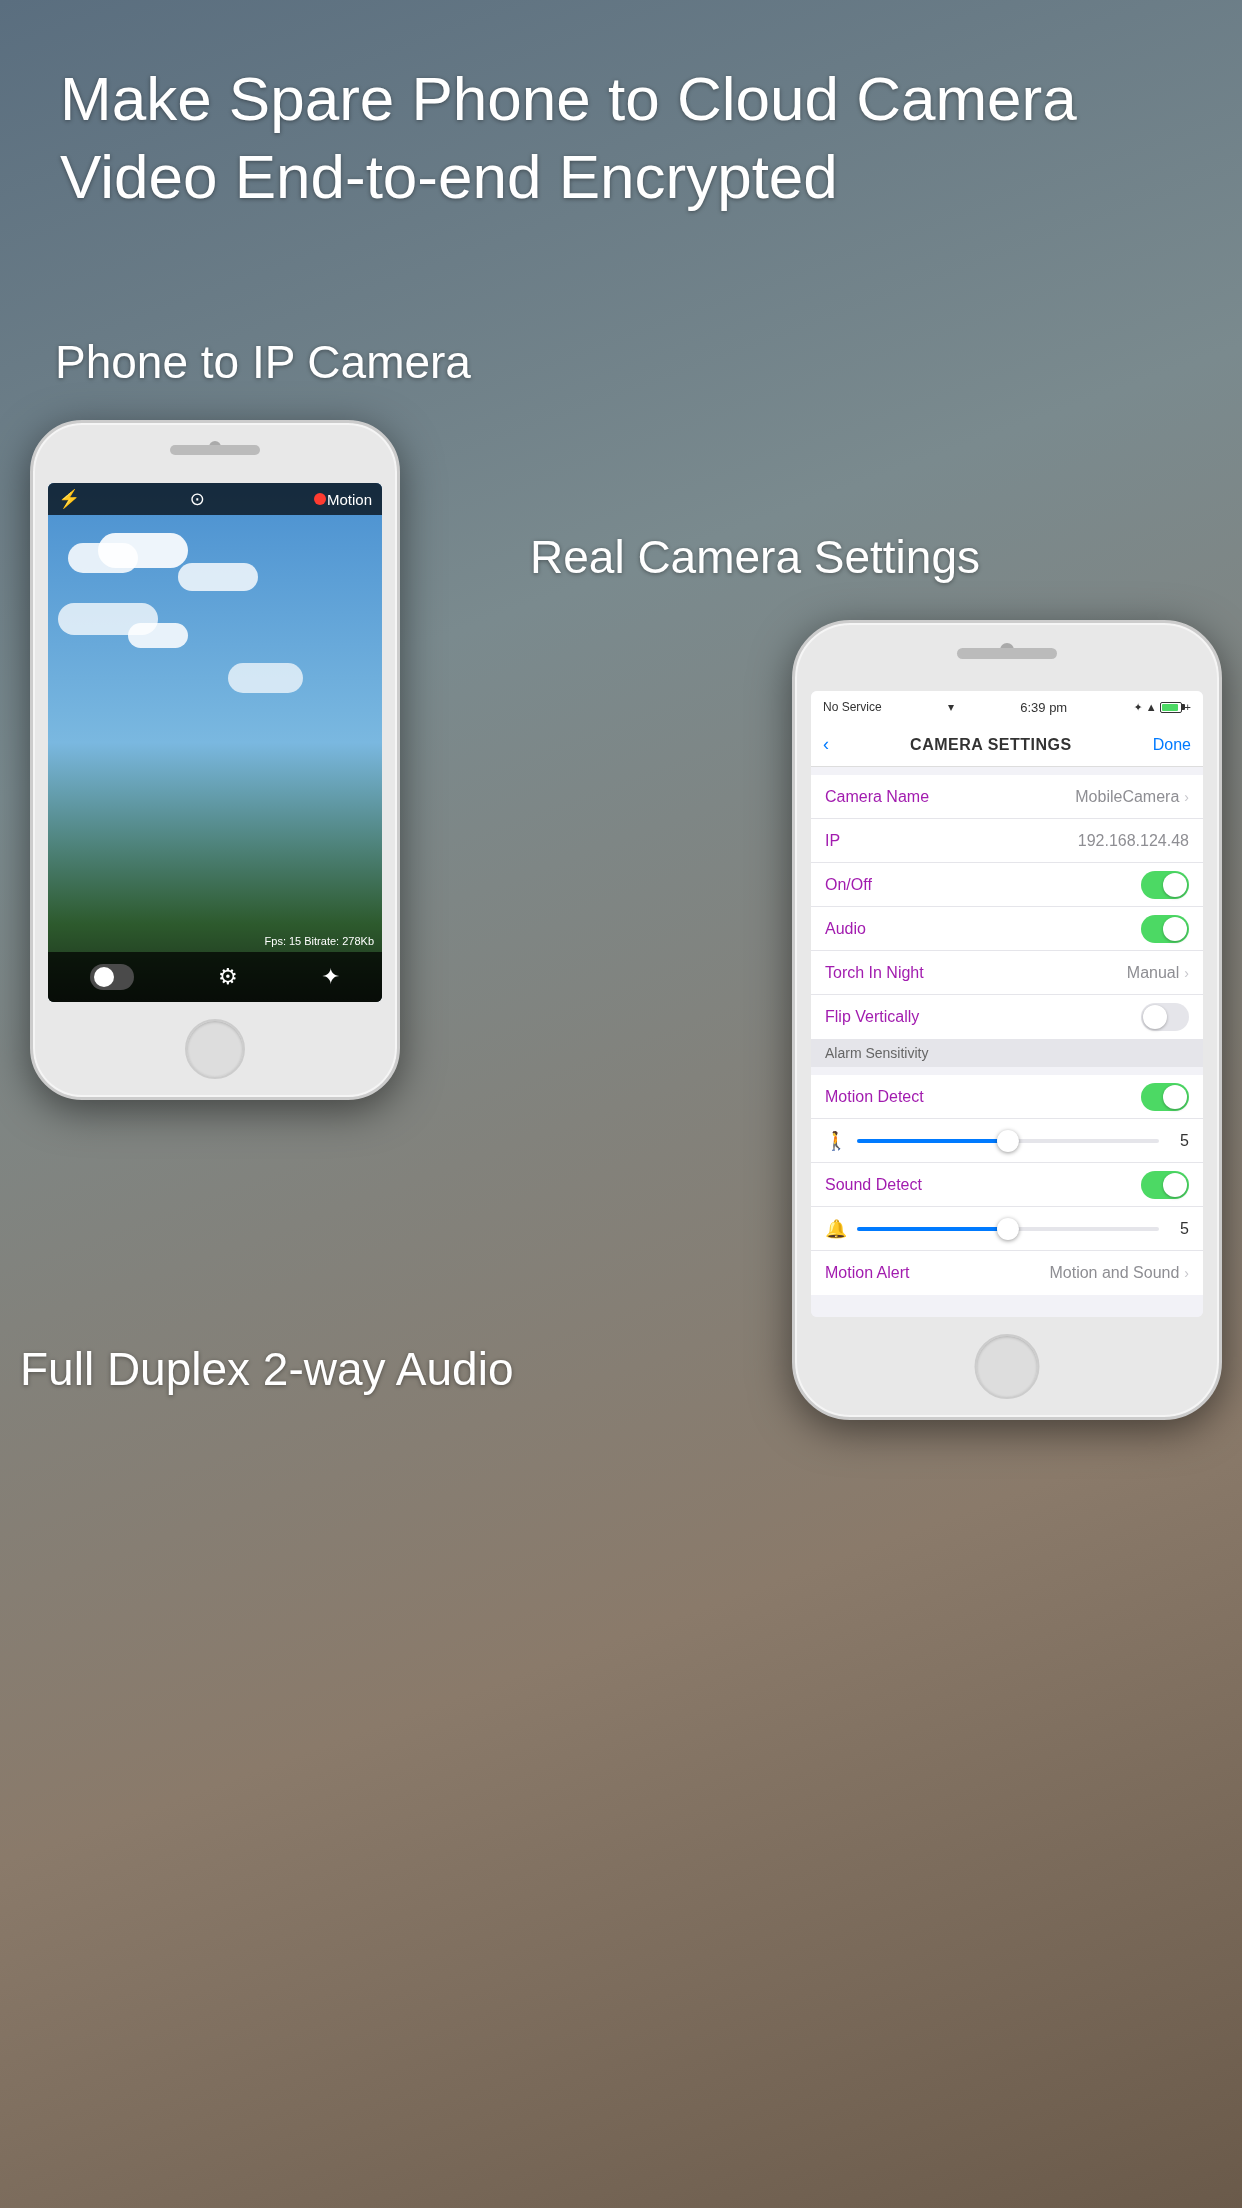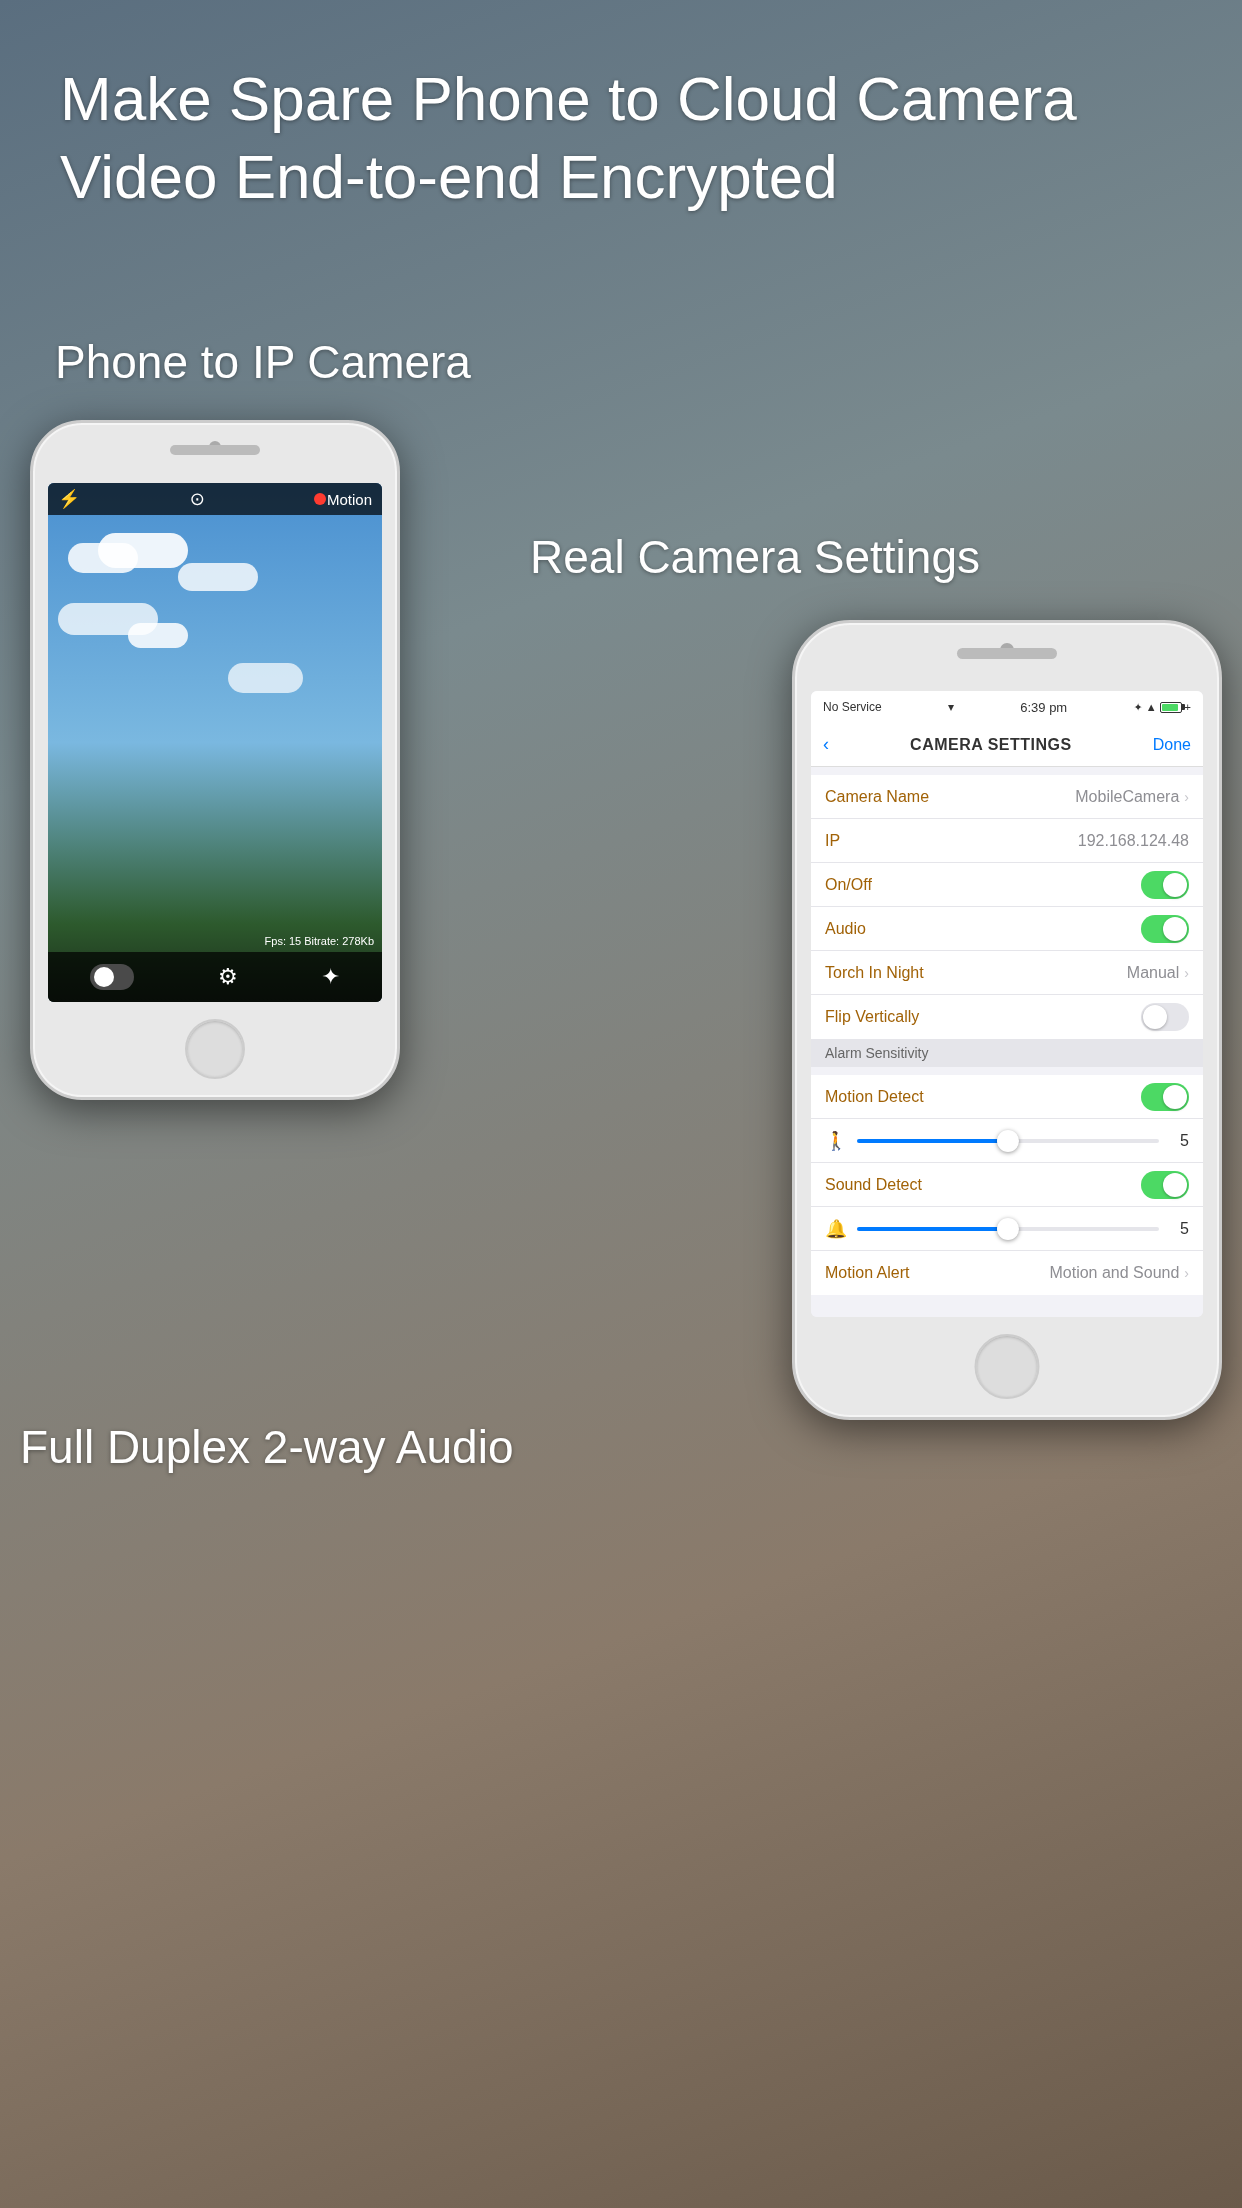--- a/index.html
+++ b/index.html
@@ -40,21 +40,21 @@
       top: 530px;
       left: 530px;
       color: white;
       font-size: 46px;
       font-weight: 400;
       text-shadow: 0 1px 4px rgba(0,0,0,0.4);
     }
 
     .section-label-bottom {
       position: absolute;
-      top: 1420px;
+      top: 1342px;
       left: 20px;
       color: white;
       font-size: 46px;
       font-weight: 300;
       text-shadow: 0 1px 4px rgba(0,0,0,0.4);
     }
 
     
     .phone-left {
       position: absolute;
@@ -346,21 +346,21 @@
       height: 44px;
       border-bottom: 1px solid #e5e5ea;
     }
 
     .settings-row:last-child {
       border-bottom: none;
     }
 
     .row-label {
       font-size: 16px;
-      color: #a16207;
+      color: #a21caf;
     }
 
     .row-value {
       font-size: 16px;
       color: #8e8e93;
       display: flex;
       align-items: center;
       gap: 5px;
     }
 

